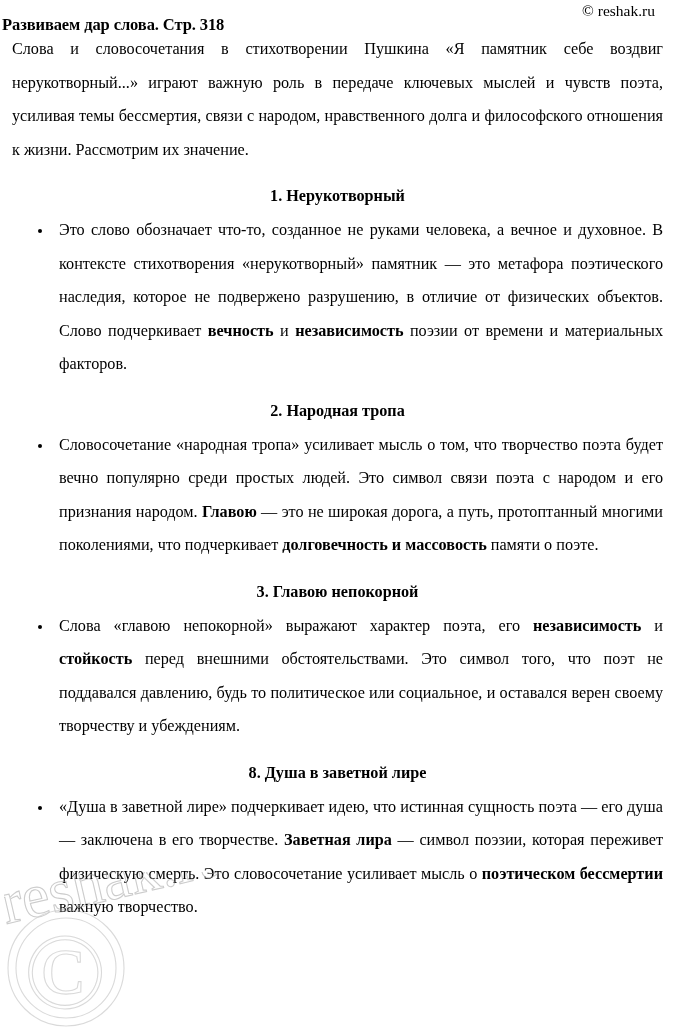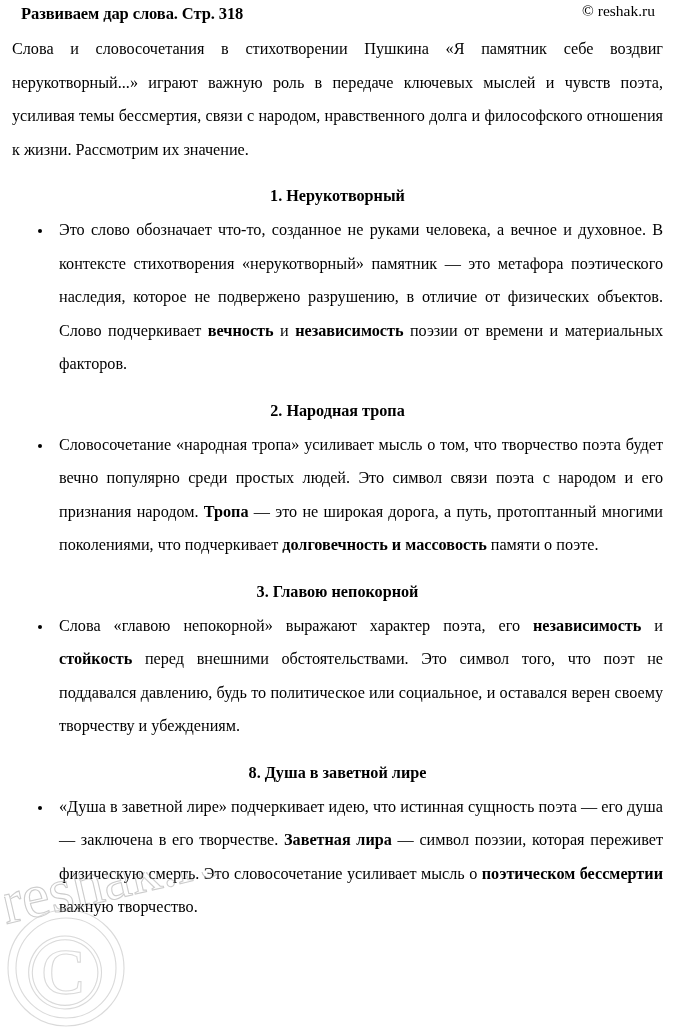--- a/index.html
+++ b/index.html
@@ -28,26 +28,25 @@
   
   .header-row {
     position: relative;
     height: 28px;
     padding: 1px 2px 0 2px;
     box-sizing: border-box;
   }
   .doc-title {
     position: absolute;
     left: 2px;
-    top: 4px;
+    top: 15px;
     font-size: 16.5px;
     font-weight: bold;
     letter-spacing: -0.1px;
     white-space: nowrap;
-    margin-left: 19px;
   }
   .copyright {
     position: absolute;
     right: 20px;
     top: 2px;
     font-size: 15.5px;
     font-weight: normal;
     white-space: nowrap;
   }
 
@@ -150,21 +149,21 @@
 
     <div>
 
       <h2 class="section-heading">1. Нерукотворный</h2>
       <ul class="bullet-list">
         <li><span>Это слово обозначает что-то, созданное не руками человека, а вечное и духовное. В контексте стихотворения «нерукотворный» памятник — это метафора поэтического наследия, которое не подвержено разрушению, в отличие от физических объектов. Слово подчеркивает </span><b>вечность</b><span> и </span><b>независимость</b><span> поэзии от времени и материальных факторов.</span></li>
       </ul>
 
       <h2 class="section-heading">2. Народная тропа</h2>
       <ul class="bullet-list">
-        <li><span>Словосочетание «народная тропа» усиливает мысль о том, что творчество поэта будет вечно популярно среди простых людей. Это символ связи поэта с народом и его признания народом. </span><b>Тропа</b><span> — это не широкая дорога, а путь, протоптанный многими поколениями, что подчеркивает </span><b>долговечность и массовость</b><span> памяти о поэте.</span></li>
+        <li><span>Словосочетание «народная тропа» усиливает мысль о том, что творчество поэта будет вечно популярно среди простых людей. Это символ связи поэта с народом и его признания народом. </span><b>Главою</b><span> — это не широкая дорога, а путь, протоптанный многими поколениями, что подчеркивает </span><b>долговечность и массовость</b><span> памяти о поэте.</span></li>
       </ul>
 
       <h2 class="section-heading">3. Главою непокорной</h2>
       <ul class="bullet-list">
         <li><span>Слова «главою непокорной» выражают характер поэта, его </span><b>независимость</b><span> и </span><b>стойкость</b><span> перед внешними обстоятельствами. Это символ того, что поэт не поддавался давлению, будь то политическое или социальное, и оставался верен своему творчеству и убеждениям.</span></li>
       </ul>
 
       <h2 class="section-heading">8. Душа в заветной лире</h2>
       <ul class="bullet-list">
         <li><span>«Душа в заветной лире» подчеркивает идею, что истинная сущность поэта — его душа — заключена в его творчестве. </span><b>Заветная лира</b><span> — символ поэзии, которая переживет физическую смерть. Это словосочетание усиливает мысль о </span><b>поэтическом бессмертии</b><span> важную творчество.</span></li>

